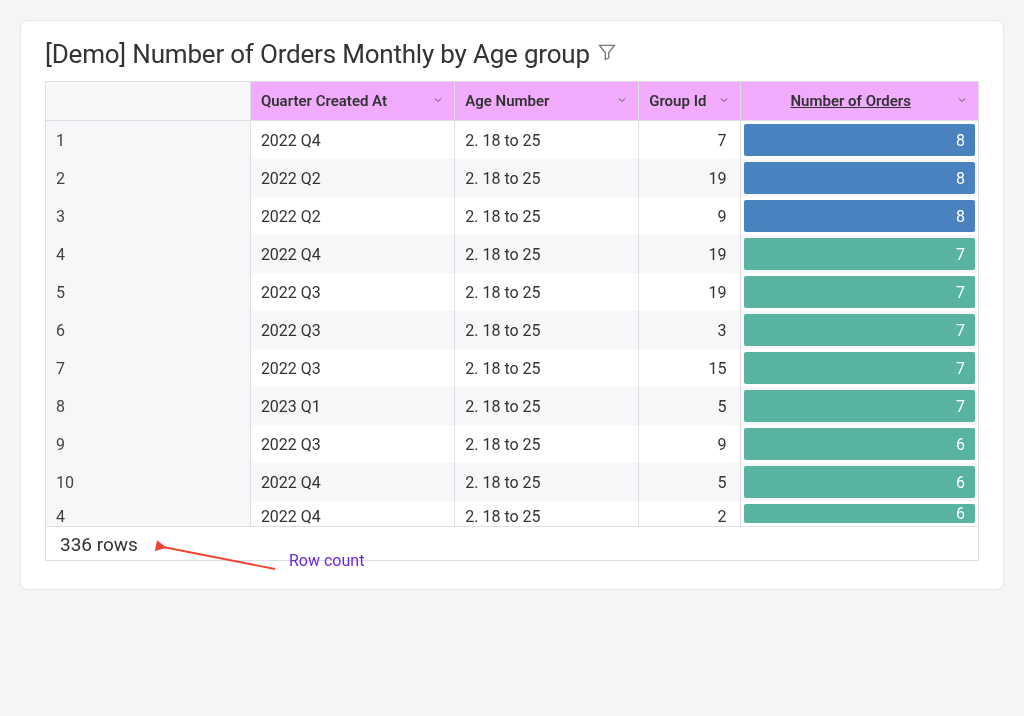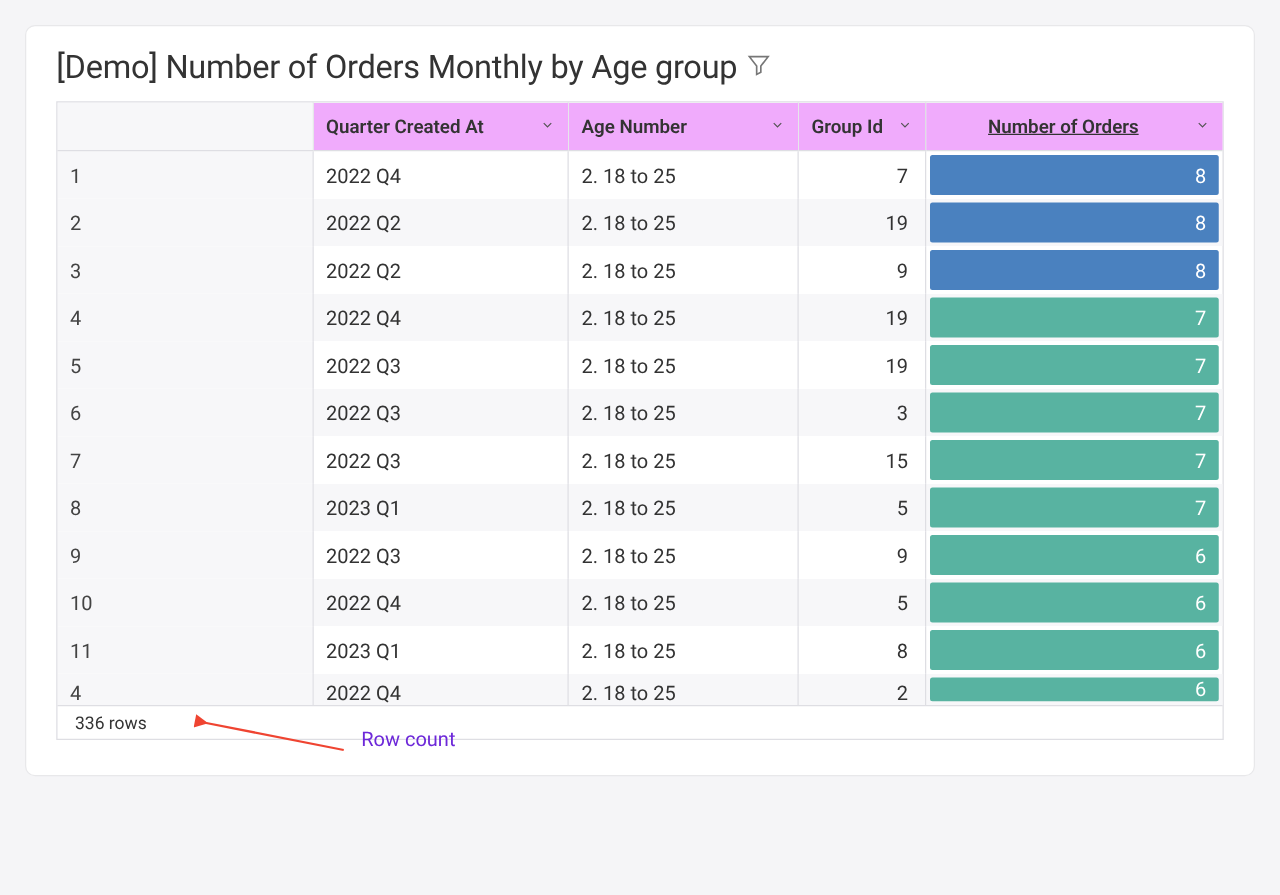--- a/index.html
+++ b/index.html
@@ -148,21 +148,21 @@
       padding-bottom: 0;
       vertical-align: top;
       overflow: hidden;
     }
     tr.clipped td.num-cell { padding: 3px 3px 0 3px; }
     tr.clipped .bar { min-height: 19px; height: 19px; align-items: flex-start; padding-top: 0px;}
 
     .footer-row {
       border-top: 1px solid #dedee3;
       padding: 6px 10px 4px 14px;
-      font-size: 14px;
+      font-size: 19px;
       color: #333;
     }
 
     .annotation {
       position: relative;
       margin-top: 4px;
     }
     .arrow-svg {
       position: absolute;
       top: -26px;
@@ -319,29 +319,20 @@
           </tr>
           <tr>
             <td class="idx-cell">10</td>
             <td>2022 Q4</td>
             <td>2. 18 to 25</td>
             <td class="city-cell">5</td>
             <td class="num-cell">
               <div class="bar teal">6</div>
             </td>
           </tr>
-          <tr>
-            <td class="idx-cell">11</td>
-            <td>2023 Q1</td>
-            <td>2. 18 to 25</td>
-            <td class="city-cell">8</td>
-            <td class="num-cell">
-              <div class="bar teal">6</div>
-            </td>
-          </tr>
           <tr class="clipped">
             <td class="idx-cell">4</td>
             <td>2022 Q4</td>
             <td>2. 18 to 25</td>
             <td class="city-cell">2</td>
             <td class="num-cell">
               <div class="bar teal">6</div>
             </td>
           </tr>
         </tbody>

